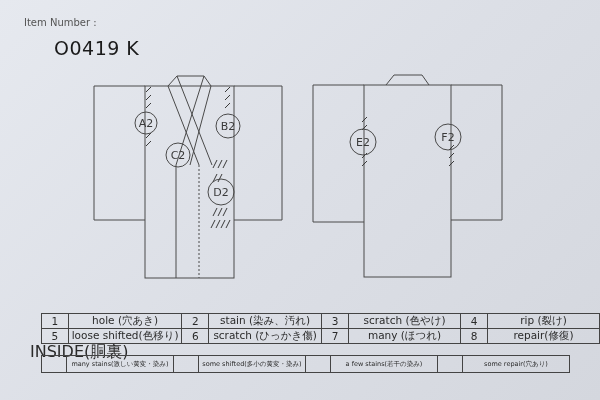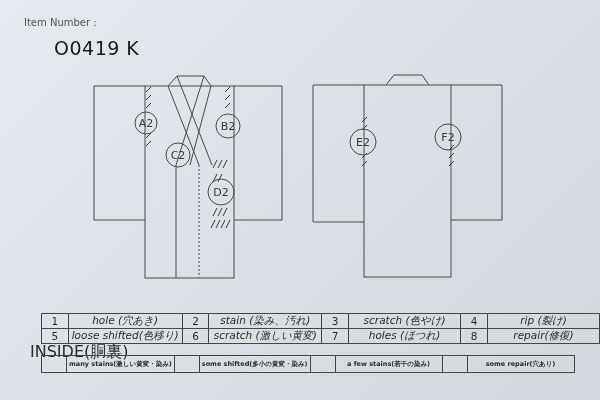--- a/index.html
+++ b/index.html
@@ -7,26 +7,26 @@
     width:600px; height:400px; overflow:hidden; position:relative;
     background: linear-gradient(135deg, #e6e9ef 0%, #dcdfe6 50%, #d4d7de 100%);
     font-family: "DejaVu Sans", sans-serif; color:#2a2a2a;
   }
   .label-small { position:absolute; left:24px; top:17px; font-size:10px; color:#555;text-align:right; }
   .item-number { position:absolute; left:26px; top:37px; font-size:19px; color:#1a1a1a; letter-spacing:0.5px;margin-left:28px; }
   svg.diagram { position:absolute; left:0; top:0; }
   .legend { position:absolute; left:41px; top:313px; border-collapse:collapse; font-size:10.5px; }
   .legend td { border:1px solid #444; height:14px; padding:0 3px; text-align:center; white-space:nowrap; }
   .legend td.num { width:20px; }
-  .legend td.txt { width:106px;font-style:italic; }
+  .legend td.txt { width:106px; }
   .inside-title { position:absolute; left:30px; top:342px; font-size:16px; }
   .inside { position:absolute; left:41px; top:355px; border-collapse:collapse; font-size:6.5px; }
   .inside td { border:1px solid #444; height:16px; padding:0 2px; text-align:center; white-space:nowrap; }
   .inside td.blank { width:20px; }
-  .inside td.desc { width:102px;font-weight:bold; }
+  .inside td.desc { width:102px; }
 </style>
 </head>
 <body>
 
 <div class="label-small">Item Number :</div>
 <div class="item-number">O0419 K</div>
 
 <svg class="diagram" width="600" height="400" xmlns="http://www.w3.org/2000/svg">
   <g stroke="#4a4a4a" stroke-width="1" fill="none">
 
@@ -110,23 +110,23 @@
     <td class="txt">stain (染み、汚れ)</td>
     <td class="num">3</td>
     <td class="txt">scratch (色やけ)</td>
     <td class="num">4</td>
     <td class="txt">rip (裂け)</td>
   </tr>
   <tr>
     <td class="num">5</td>
     <td class="txt">loose shifted(色移り)</td>
     <td class="num">6</td>
-    <td class="txt">scratch (激しい黄変)</td>
+    <td class="txt">scratch (ひっかき傷)</td>
     <td class="num">7</td>
-    <td class="txt">holes (ほつれ)</td>
+    <td class="txt">many (ほつれ)</td>
     <td class="num">8</td>
     <td class="txt">repair(修復)</td>
   </tr>
 </tbody>
   </table>
 
 <div class="inside-title">INSIDE(胴裏)</div>
 
 <table class="inside">
   <tbody>

